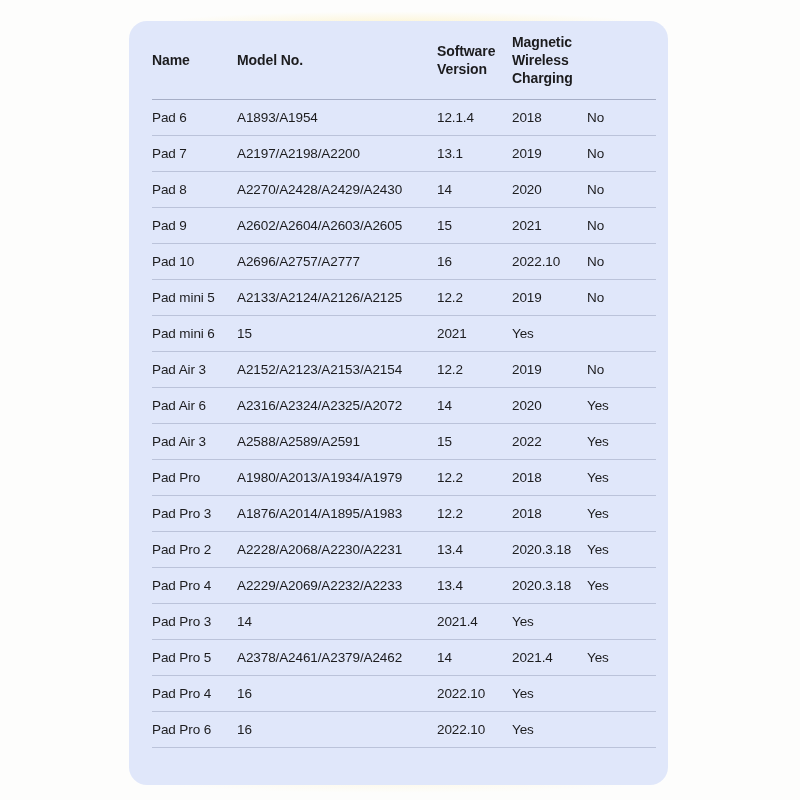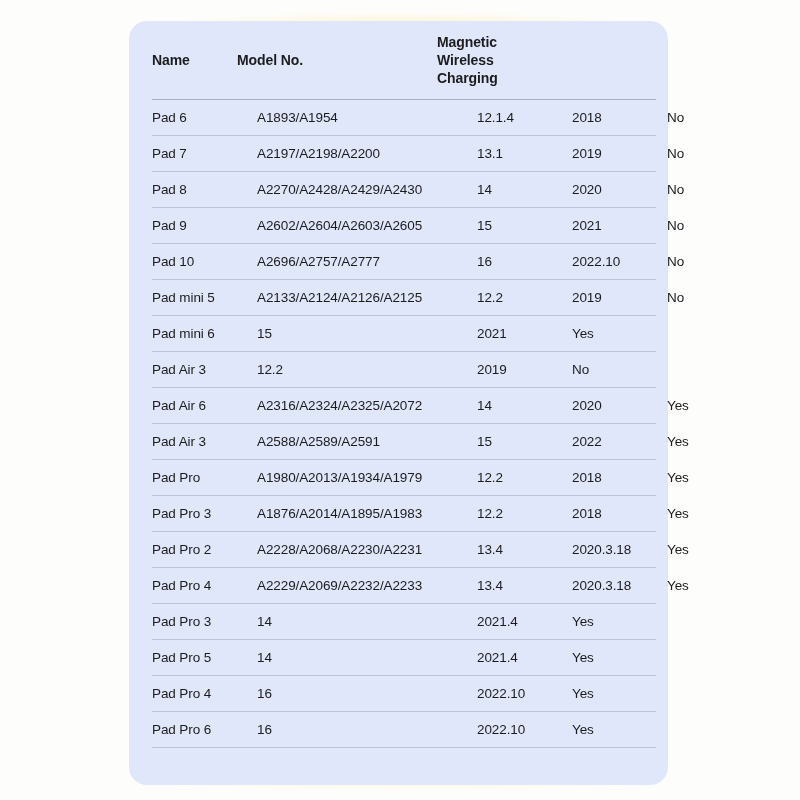--- a/index.html
+++ b/index.html
@@ -53,40 +53,40 @@
     font-size: 14px;
     line-height: 1.3;
     letter-spacing: -0.1px;
   }
   .tr {
     height: 35px;
     border-bottom: 1px solid rgba(95,105,135,0.28);
     font-size: 13.5px;
     font-weight: 400;
     letter-spacing: -0.1px;
-    gap: 20px;
   }
   .th, .td {
     padding-right: 6px;
     white-space: normal;
     overflow: visible;
   }
   .th:last-child { padding-right: 0; }
 </style>
 </head>
 <body style="background: rgb(253, 253, 252);">
 
 <div class="page">
   <div class="glow-top"></div>
   <div class="glow-bottom"></div>
 
   <div class="card">
     <div class="thead">
       <div class="th">Name</div>
       <div class="th">Model No.</div>
+      <div class="th">Software Version</div>
       <div class="th">Magnetic Wireless Charging</div>
     </div>
     <div id="tbody">
         <div class="tr">
           <div class="td">Pad 6</div>
           <div class="td">A1893/A1954</div>
           <div class="td">12.1.4</div>
           <div class="td">2018</div>
           <div class="td">No</div>
         </div>
@@ -126,20 +126,21 @@
           <div class="td">No</div>
         </div>
         <div class="tr">
           <div class="td">Pad mini 6</div>
           <div class="td">15</div>
           <div class="td">2021</div>
           <div class="td">Yes</div>
         </div>
         <div class="tr">
           <div class="td">Pad Air 3</div>
+          <div class="td">A2152/A2123/A2153/A2154</div>
           <div class="td">12.2</div>
           <div class="td">2019</div>
           <div class="td">No</div>
         </div>
         <div class="tr">
           <div class="td">Pad Air 6</div>
           <div class="td">A2316/A2324/A2325/A2072</div>
           <div class="td">14</div>
           <div class="td">2020</div>
           <div class="td">Yes</div>
@@ -180,20 +181,21 @@
           <div class="td">Yes</div>
         </div>
         <div class="tr">
           <div class="td">Pad Pro 3</div>
           <div class="td">14</div>
           <div class="td">2021.4</div>
           <div class="td">Yes</div>
         </div>
         <div class="tr">
           <div class="td">Pad Pro 5</div>
+          <div class="td">A2378/A2461/A2379/A2462</div>
           <div class="td">14</div>
           <div class="td">2021.4</div>
           <div class="td">Yes</div>
         </div>
         <div class="tr">
           <div class="td">Pad Pro 4</div>
           <div class="td">16</div>
           <div class="td">2022.10</div>
           <div class="td">Yes</div>
         </div>

